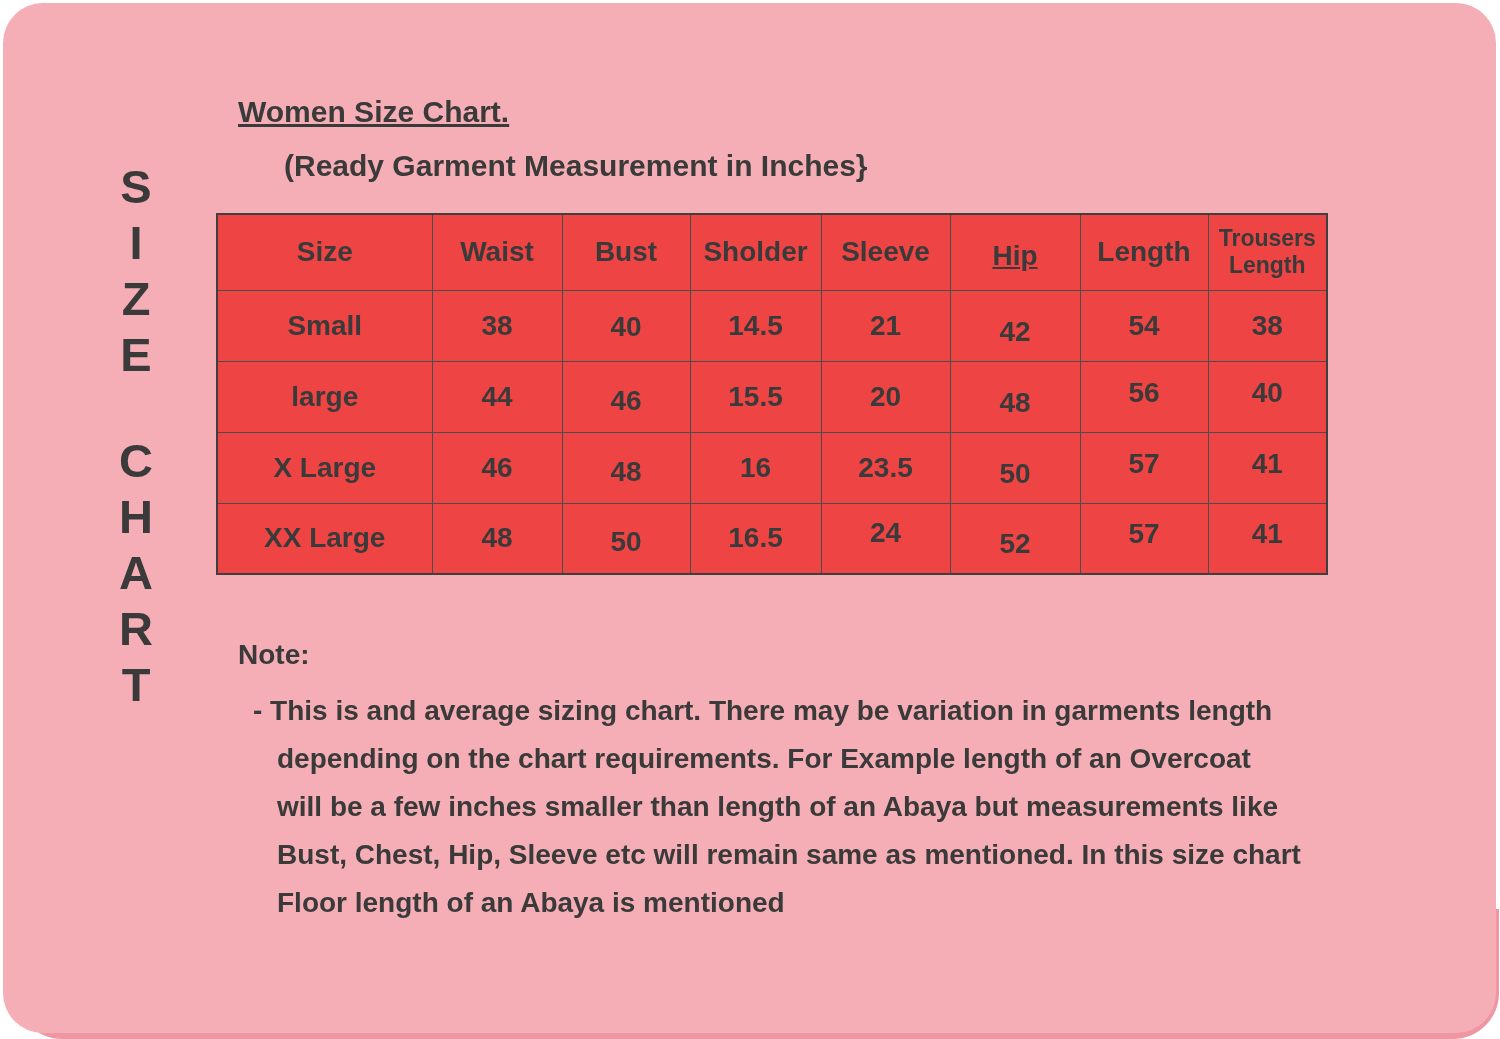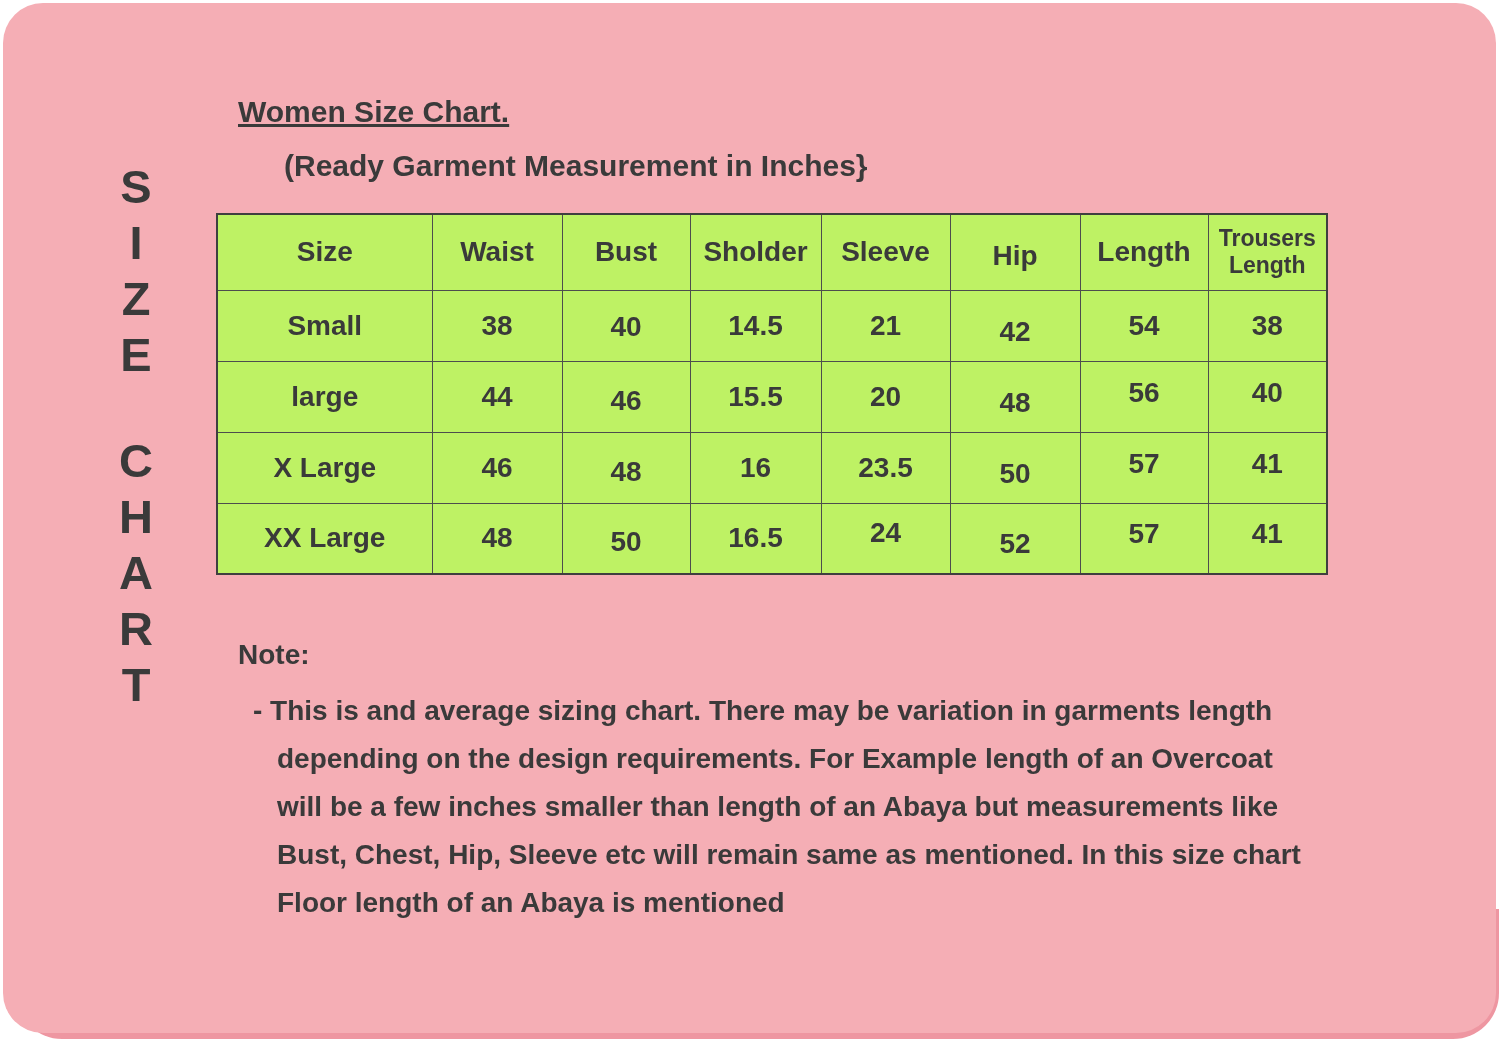--- a/index.html
+++ b/index.html
@@ -58,33 +58,33 @@
     left: 235px; top: 146px;
     font-size: 30px;
     margin-left: 46px;
   }
   
   .size-table {
     position: absolute;
     left: 213px; top: 210px;
     border-collapse: collapse;
     table-layout: fixed;
-    background: #bef264;
+    background: #ef4444;
     border: 2px solid #3f3f3f;
   }
   .size-table th, .size-table td {
     border: 1px solid var(--line);
     text-align: center;
     vertical-align: middle;
     font-weight: bold;
     color: var(--ink);
     overflow: hidden;
   }
   .size-table thead th { height: 76px; font-size: 28px; }
-  .size-table thead th:nth-child(6) { padding-top: 8px; }
+  .size-table thead th:nth-child(6) { padding-top: 8px; text-decoration: underline; }
   .size-table thead th:nth-child(8) {
     font-size: 23px;
     line-height: 1.2;
     padding: 0 10px;
     margin-left: 20px;
   }
   .size-table tbody td { height: 71px; font-size: 28px; }
   .cv { display: inline-block; }
   tbody .c2 { transform: translateY(4px); }
   tbody tr:first-child .c2 { transform: translateY(1px); }
@@ -197,21 +197,21 @@
             <td><span class="cv c6">57</span></td>
             <td><span class="cv c7">41</span></td>
           </tr>
         </tbody>
     </table>
 
     <div class="note">
       <div class="note-label">Note:</div>
       <div class="note-lines" id="note-lines">
           <div class="note-line">- This is and average sizing chart. There may be variation in garments length</div>
-          <div class="note-line">depending on the design requirements. For Example length of an Overcoat</div>
+          <div class="note-line">depending on the chart requirements. For Example length of an Overcoat</div>
           <div class="note-line">will be a few inches smaller than length of an Abaya but measurements like</div>
           <div class="note-line">Bust, Chest, Hip, Sleeve etc will remain same as mentioned. In this size chart</div>
           <div class="note-line">Floor length of an Abaya is mentioned</div>
         </div>
     </div>
 
   </div>
 </div>
 
 </body></html>

